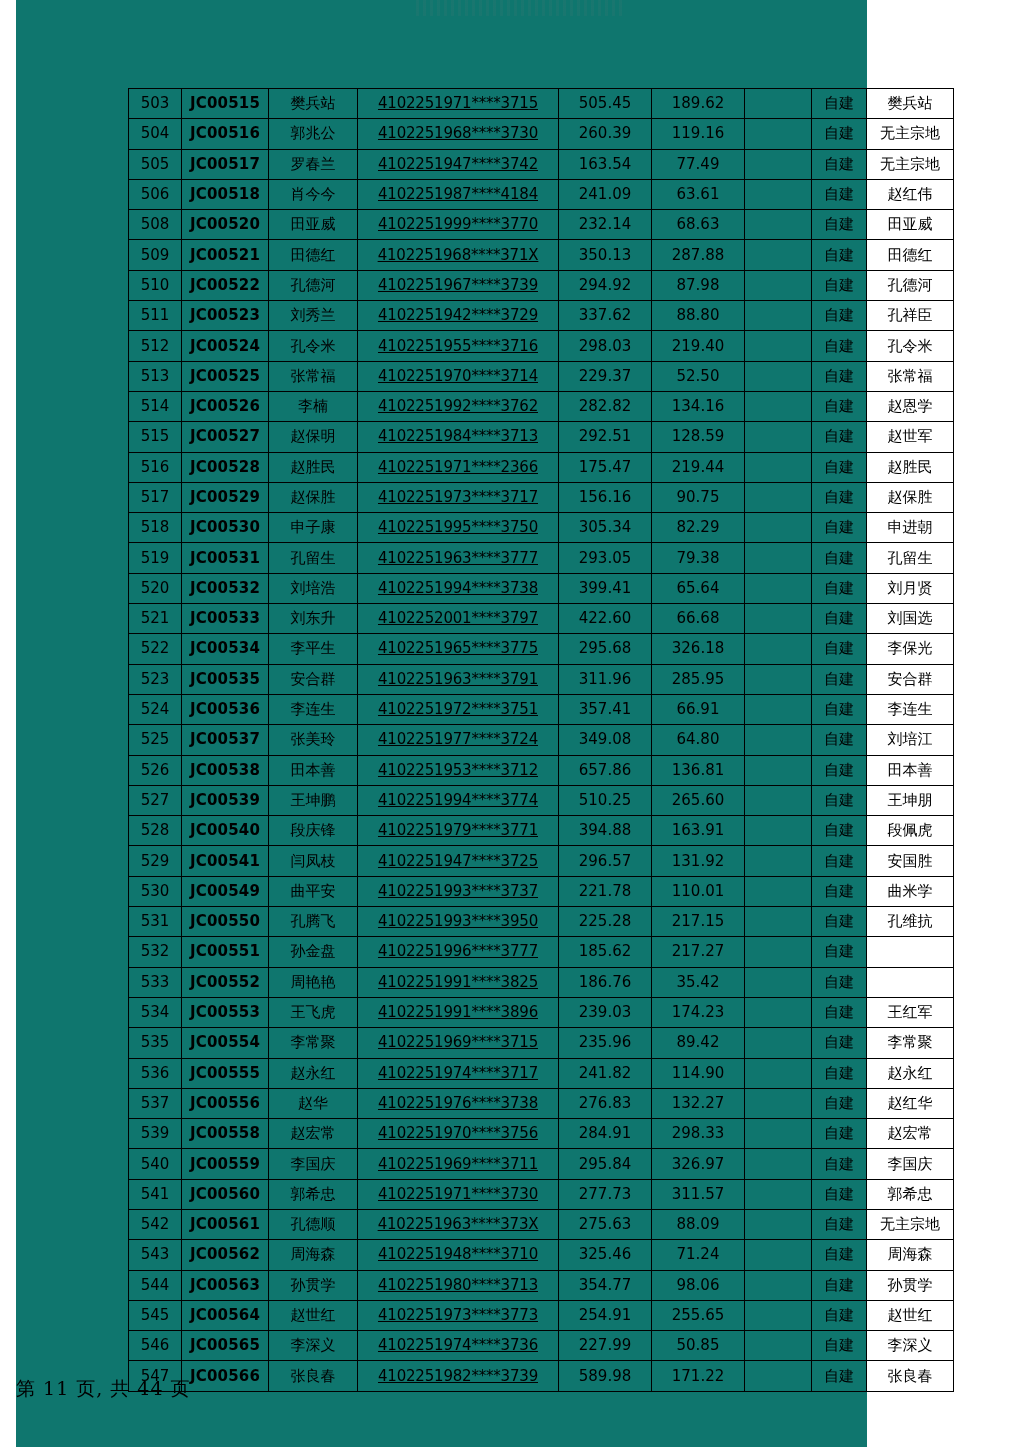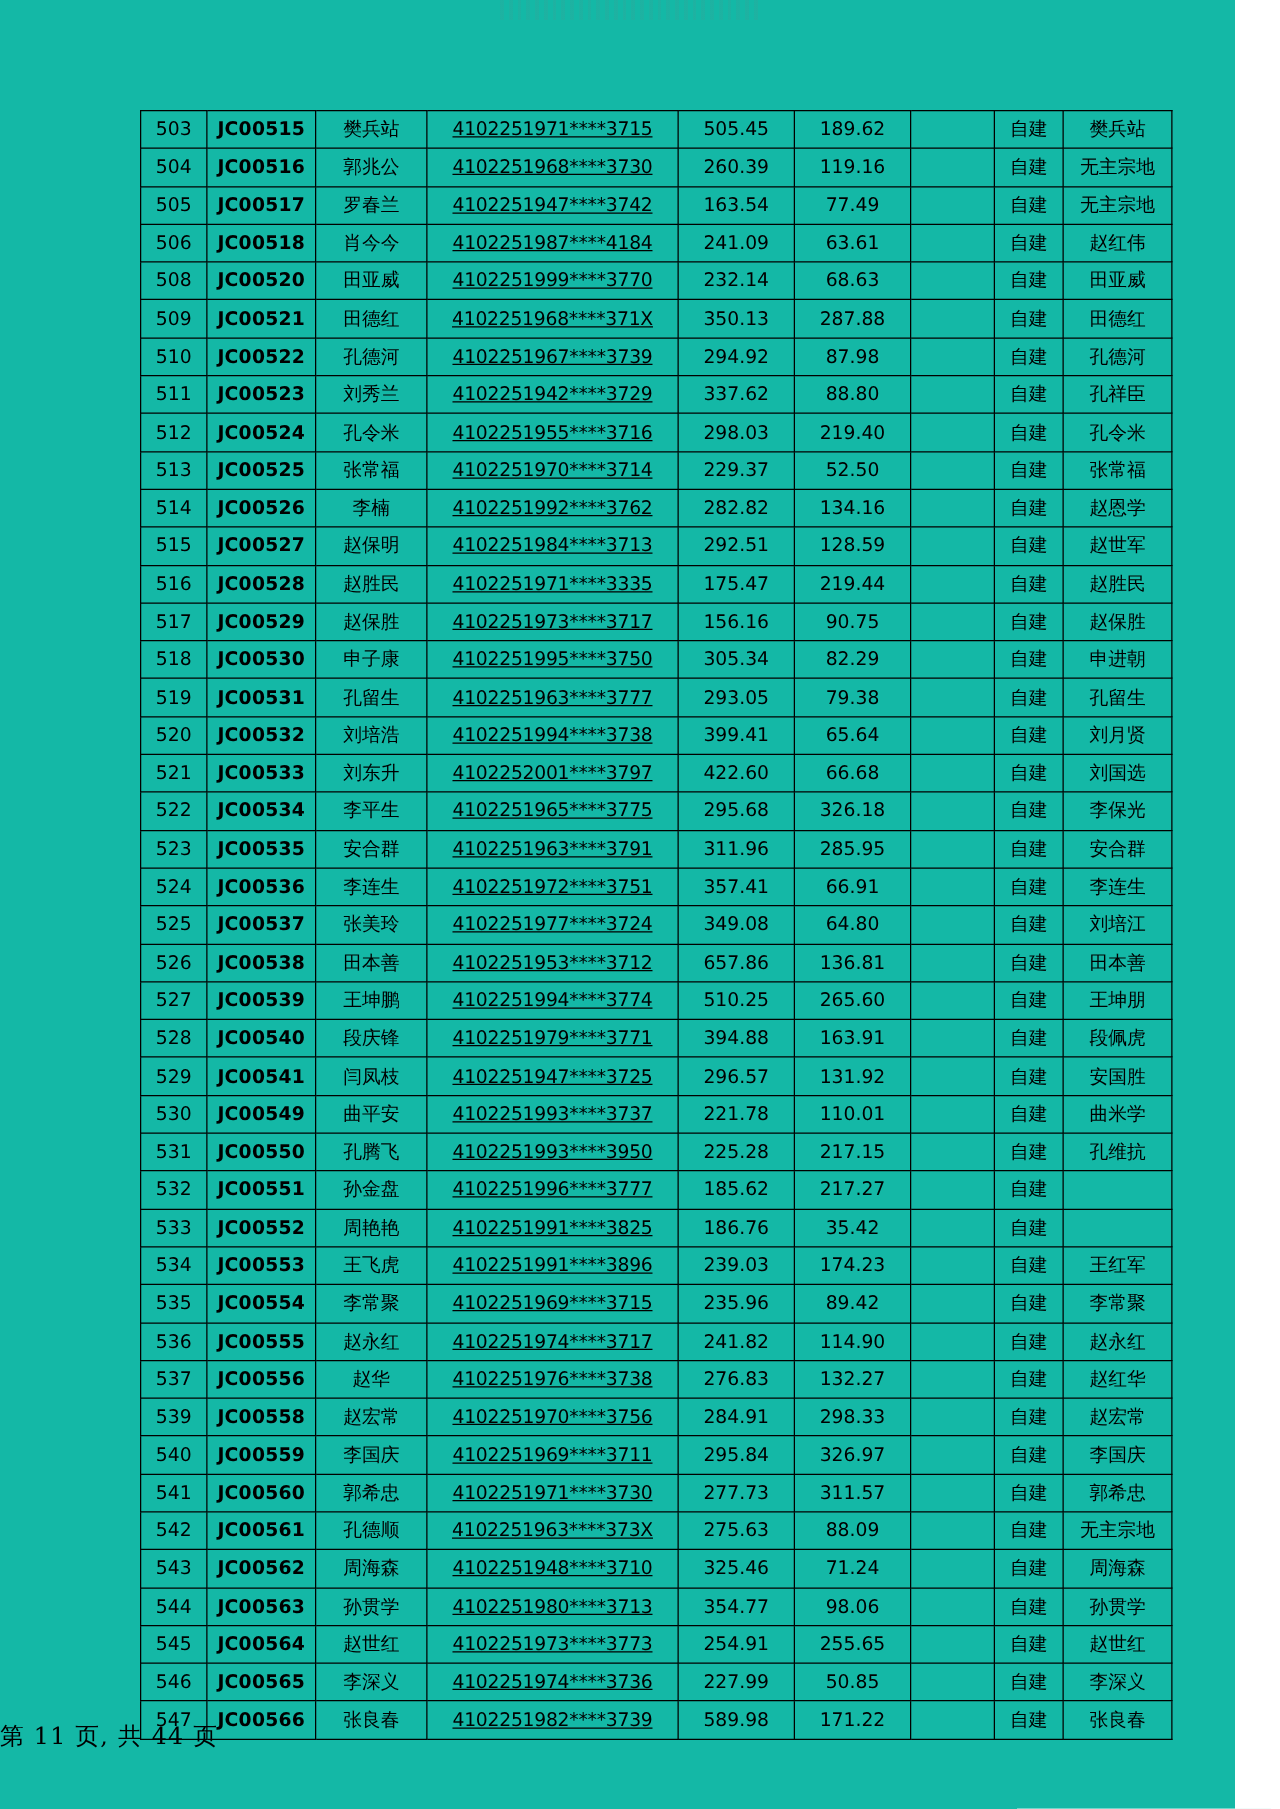--- a/index.html
+++ b/index.html
@@ -9,24 +9,24 @@
   }
   body {
     width: 1024px;
     height: 1447px;
     position: relative;
     font-family: "DejaVu Sans", "Liberation Sans", sans-serif;
     color: #000;
   }
   .page {
     position: absolute;
-    left: 0; top: 0;
-    width: 988px;
+    left: 16px; top: 0;
+    width: 851px;
     height: 1447px;
-    background: #14b8a6;
+    background: #0f766e;
   }
   
   .scan-smudge {
     position: absolute;
     top: 0px;
     left: 400px;
     width: 210px;
     height: 16px;
     background: repeating-linear-gradient(90deg, rgba(120,120,120,0.12) 0 3px, rgba(255,255,255,0) 3px 7px);
     opacity: .8;
@@ -210,21 +210,21 @@
             <td class="c-a">292.51</td>
             <td class="c-b">128.59</td>
             <td class="c-blank"></td>
             <td class="c-type">自建</td>
             <td class="c-owner">赵世军</td>
           </tr>
           <tr>
             <td class="c-idx">516</td>
             <td class="c-code">JC00528</td>
             <td class="c-name">赵胜民</td>
-            <td class="c-id">4102251971****3335</td>
+            <td class="c-id">4102251971****2366</td>
             <td class="c-a">175.47</td>
             <td class="c-b">219.44</td>
             <td class="c-blank"></td>
             <td class="c-type">自建</td>
             <td class="c-owner">赵胜民</td>
           </tr>
           <tr>
             <td class="c-idx">517</td>
             <td class="c-code">JC00529</td>
             <td class="c-name">赵保胜</td>

